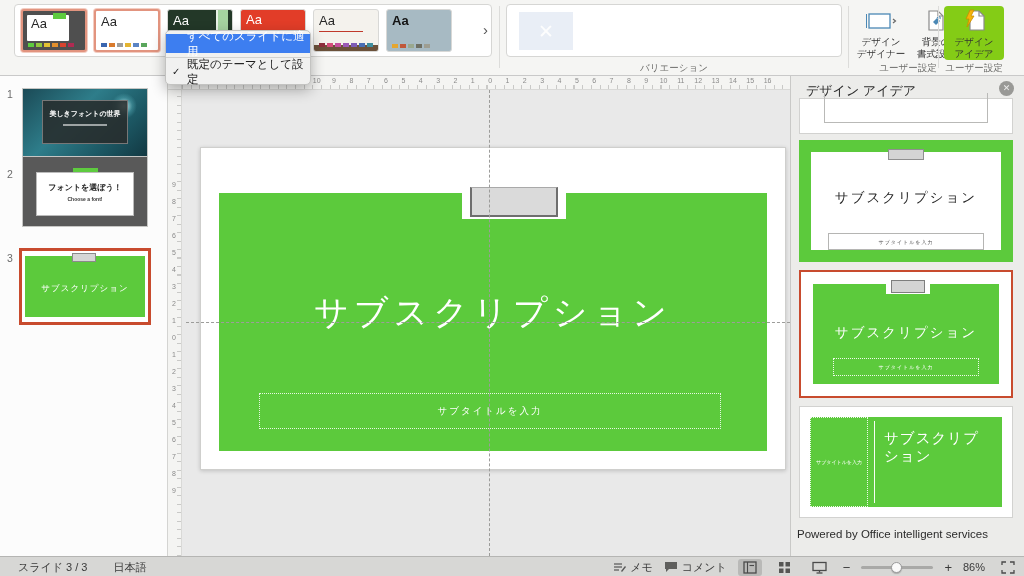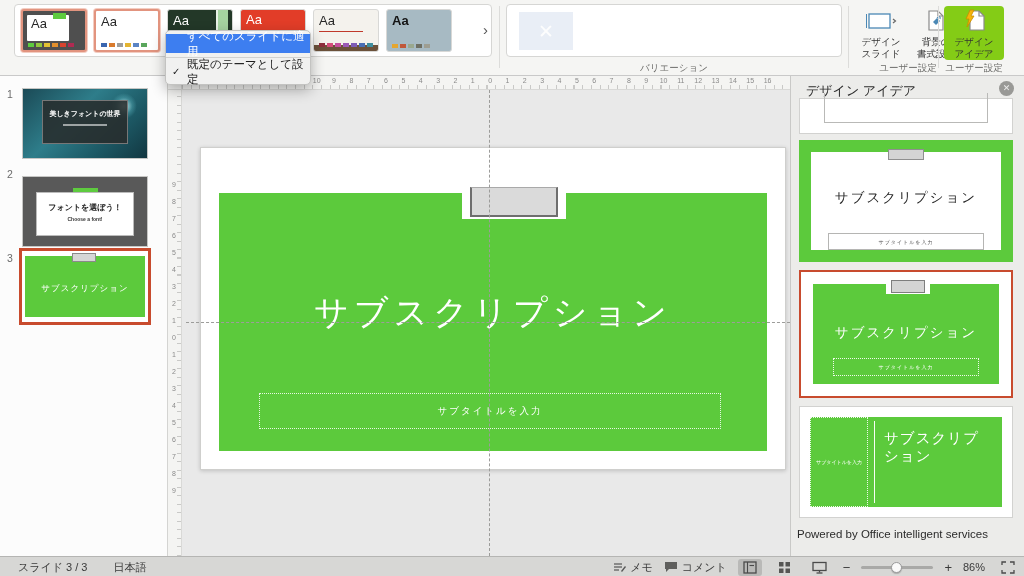--- a/index.html
+++ b/index.html
@@ -63,21 +63,21 @@
 
   
   .thumbs { position:absolute; left:0; top:76px; width:168px; height:480px; background:#fcfcfc; border-right:1px solid #d4d4d2; }
   .thumb-num { position:absolute; left:7px; font-size:10.5px; color:#6b6b6b; }
   .thumb { position:absolute; left:22px; width:126px; height:71px; border:1px solid #c6c6c4; background:#fff; overflow:hidden; cursor:pointer; }
   .thumb1 { top:12px; background:linear-gradient(135deg,#1b4a56 0%,#2e7d8a 40%,#1d5a66 70%,#123741 100%); }
   .thumb1 .glow { position:absolute; right:10px; top:4px; width:26px; height:26px; border-radius:50%; background:radial-gradient(circle,#bfeef2 0%, rgba(100,190,200,.35) 45%, transparent 70%); }
   .thumb1 .box { position:absolute; left:19px; top:11px; width:86px; height:44px; background:rgba(40,44,44,.88); border:1px solid #777; color:#fff; text-align:center; padding-top:8px; }
   .thumb1 .box .t { font-size:7px; font-weight:bold; line-height:1.3; }
   .thumb1 .box .s { margin:6px auto 0; width:44px; height:2px; background:rgba(255,255,255,.55); }
-  .thumb2 { top:100px; background:#595959; }
+  .thumb2 { top:80px; background:#595959; }
   .thumb2 .card { position:absolute; left:13px; top:15px; width:98px; height:44px; background:#fff; border:1px solid #bbb; text-align:center; }
   .thumb2 .tab { position:absolute; left:50px; top:11px; width:25px; height:8px; background:#5ecb3f; }
   .thumb2 .t { font-size:8px; font-weight:bold; color:#222; margin-top:9px; }
   .thumb2 .s { font-size:5px; font-weight:bold; color:#333; margin-top:3px; }
   .thumb3 { top:172px; left:19px; width:132px; height:77px; border:3px solid #c84b2e; background:#fff; }
   .thumb3 .green { position:absolute; left:3px; top:5px; right:3px; bottom:5px; background:#5cca3c; }
   .thumb3 .tab { position:absolute; left:50px; top:2px; width:24px; height:9px; background:#d6d6d6; border:1px solid #8a8a8a; }
   .thumb3 .t { position:absolute; width:100%; top:32px; text-align:center; font-size:8.5px; letter-spacing:1px; color:#fff; }
 
   
@@ -219,21 +219,21 @@
     <div class="vsep" style="left:848px"></div>
 
     <div class="rbtn" style="left:852px; width:58px;">
       <div class="ic">
         <svg width="32" height="22" viewBox="0 0 32 22">
           <rect x="4" y="4" width="21" height="14" fill="#fff" stroke="#4b88b5" stroke-width="1.3"></rect>
           <line x1="1.5" y1="4" x2="1.5" y2="18" stroke="#4b88b5" stroke-width="1"></line>
           <polyline points="28,9 30.5,11 28,13" fill="none" stroke="#666" stroke-width="1.2"></polyline>
         </svg>
       </div>
-      <div class="lbl"><span>デザイン</span><br><span>スライド</span></div>
+      <div class="lbl"><span>デザイン</span><br><span>デザイナー</span></div>
     </div>
 
     <div class="rbtn" style="left:908px; width:56px;">
       <div class="ic">
         <svg width="22" height="24" viewBox="0 0 22 24">
           <path d="M4 2 h9 l5 5 v14 h-14 z" fill="#fff" stroke="#8a8a8a" stroke-width="1.2"></path>
           <path d="M13 2 v5 h5" fill="none" stroke="#8a8a8a" stroke-width="1.2"></path>
           <path d="M8 13 l4 -4 3 3 -4 4 z" fill="#4b88b5"></path>
           <path d="M12 9 q4 -3 3 1" fill="none" stroke="#4b88b5" stroke-width="1.1"></path>
         </svg>

